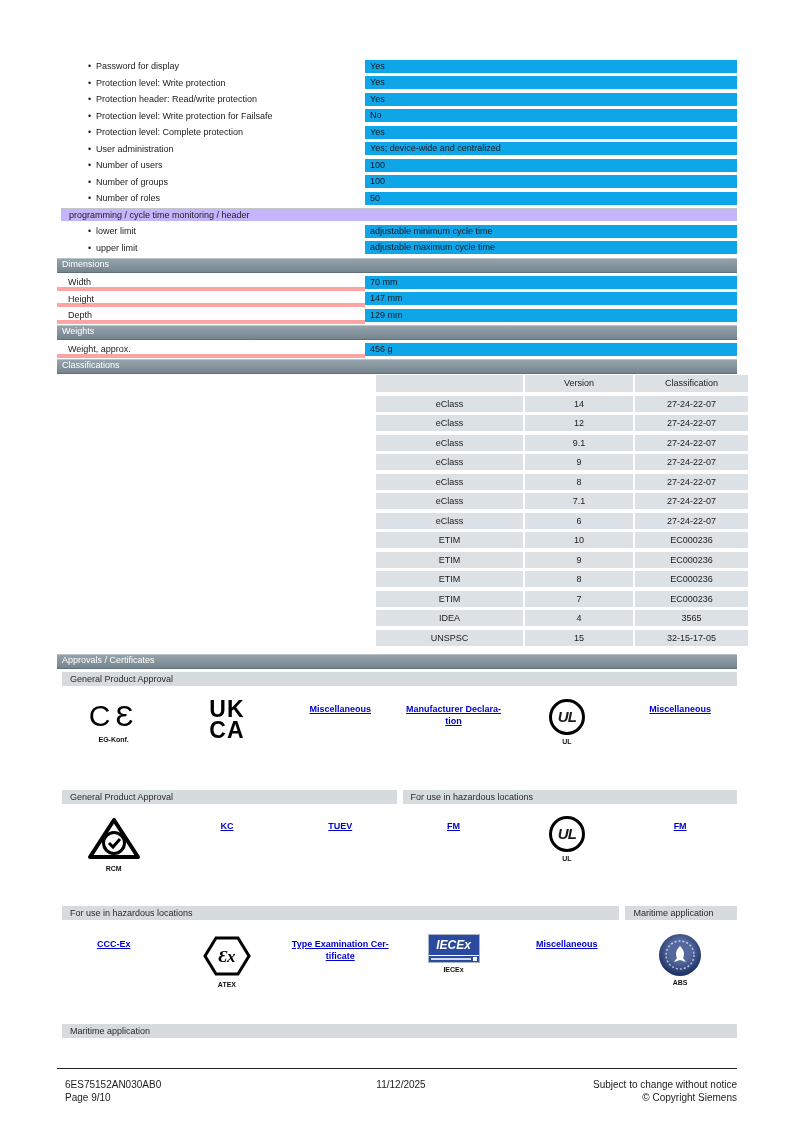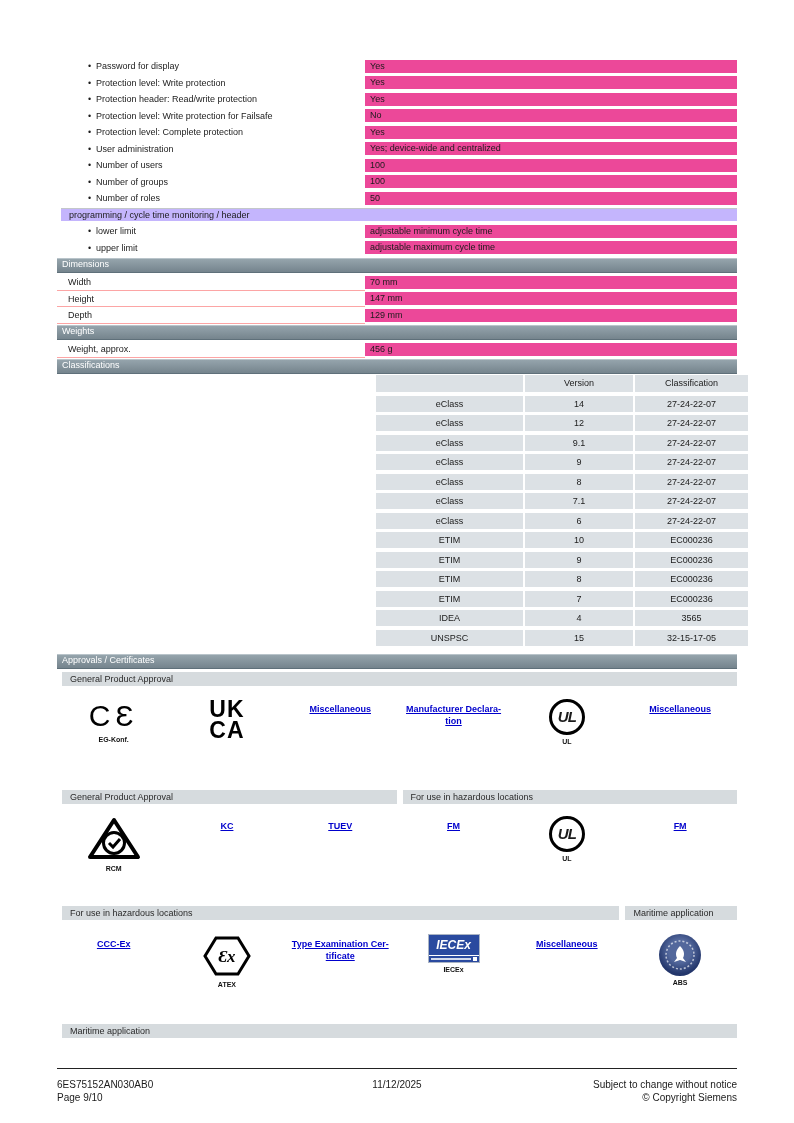--- a/index.html
+++ b/index.html
@@ -10,23 +10,23 @@
     overflow:hidden;
   }
 
   
   .spec-block { position:absolute; left:57px; width:680px; }
   .spec-row { display:flex; height:16.5px; align-items:center; }
   .spec-row .lbl { width:308px; font-size:9px; color:#1b1b1b; position:relative; }
   .lbl.bulleted { padding-left:39px; }
   .lbl.bulleted::before { content:"•"; position:absolute; left:31px; top:0; font-size:9px; }
   .lbl.plain { padding-left:11px; }
-  .spec-row.underline .lbl { border-bottom:1px solid #fca5a5; height:100%; line-height:16.5px; }
+  .spec-row.underline .lbl { border-bottom:4px solid #fca5a5; height:100%; line-height:16.5px; }
   .spec-row .val {
-    flex:1; background:#ec4899; height:13px; line-height:13px;
+    flex:1; background:#0ea5e9; height:13px; line-height:13px;
     font-size:9px; padding-left:5px; color:#1b1b1b;
   }
 
   
   .section-bar {
     position:absolute; left:57px; width:680px; height:15px;
     background:linear-gradient(#95a4ac,#75848d);
     border-top:1px solid #b9c4ca; border-bottom:1px solid #5f707a;
     color:#fff; font-size:9px; line-height:11px; padding-left:5px;
   }
@@ -79,21 +79,21 @@
   .iecex-strip b { display:block; width:4px; height:4px; background:#fff; }
   .abs-circle {
     width:42px; height:42px; border-radius:50%;
     background:radial-gradient(circle at 50% 40%, #53689c 0 35%, #23366b 70%);
     display:flex; align-items:center; justify-content:center;
   }
 
   
   .footer { position:absolute; left:57px; width:680px; top:1068px;
     border-top:1px solid #222; padding-top:9px; display:flex; font-size:10px; }
-  .footer .f-left { flex:1; line-height:13px; }
+  .footer .f-left { flex:1; line-height:13px;margin-left:8px; }
   .footer .f-center { width:auto; line-height:13px; }
   .footer .f-right { flex:1; text-align:right; line-height:13px; }
 </style>
 </head>
 <body>
 
 <div class="page">
 
   <div class="spec-block" style="top:58px;" id="spec-rows">
       <div class="spec-row">

